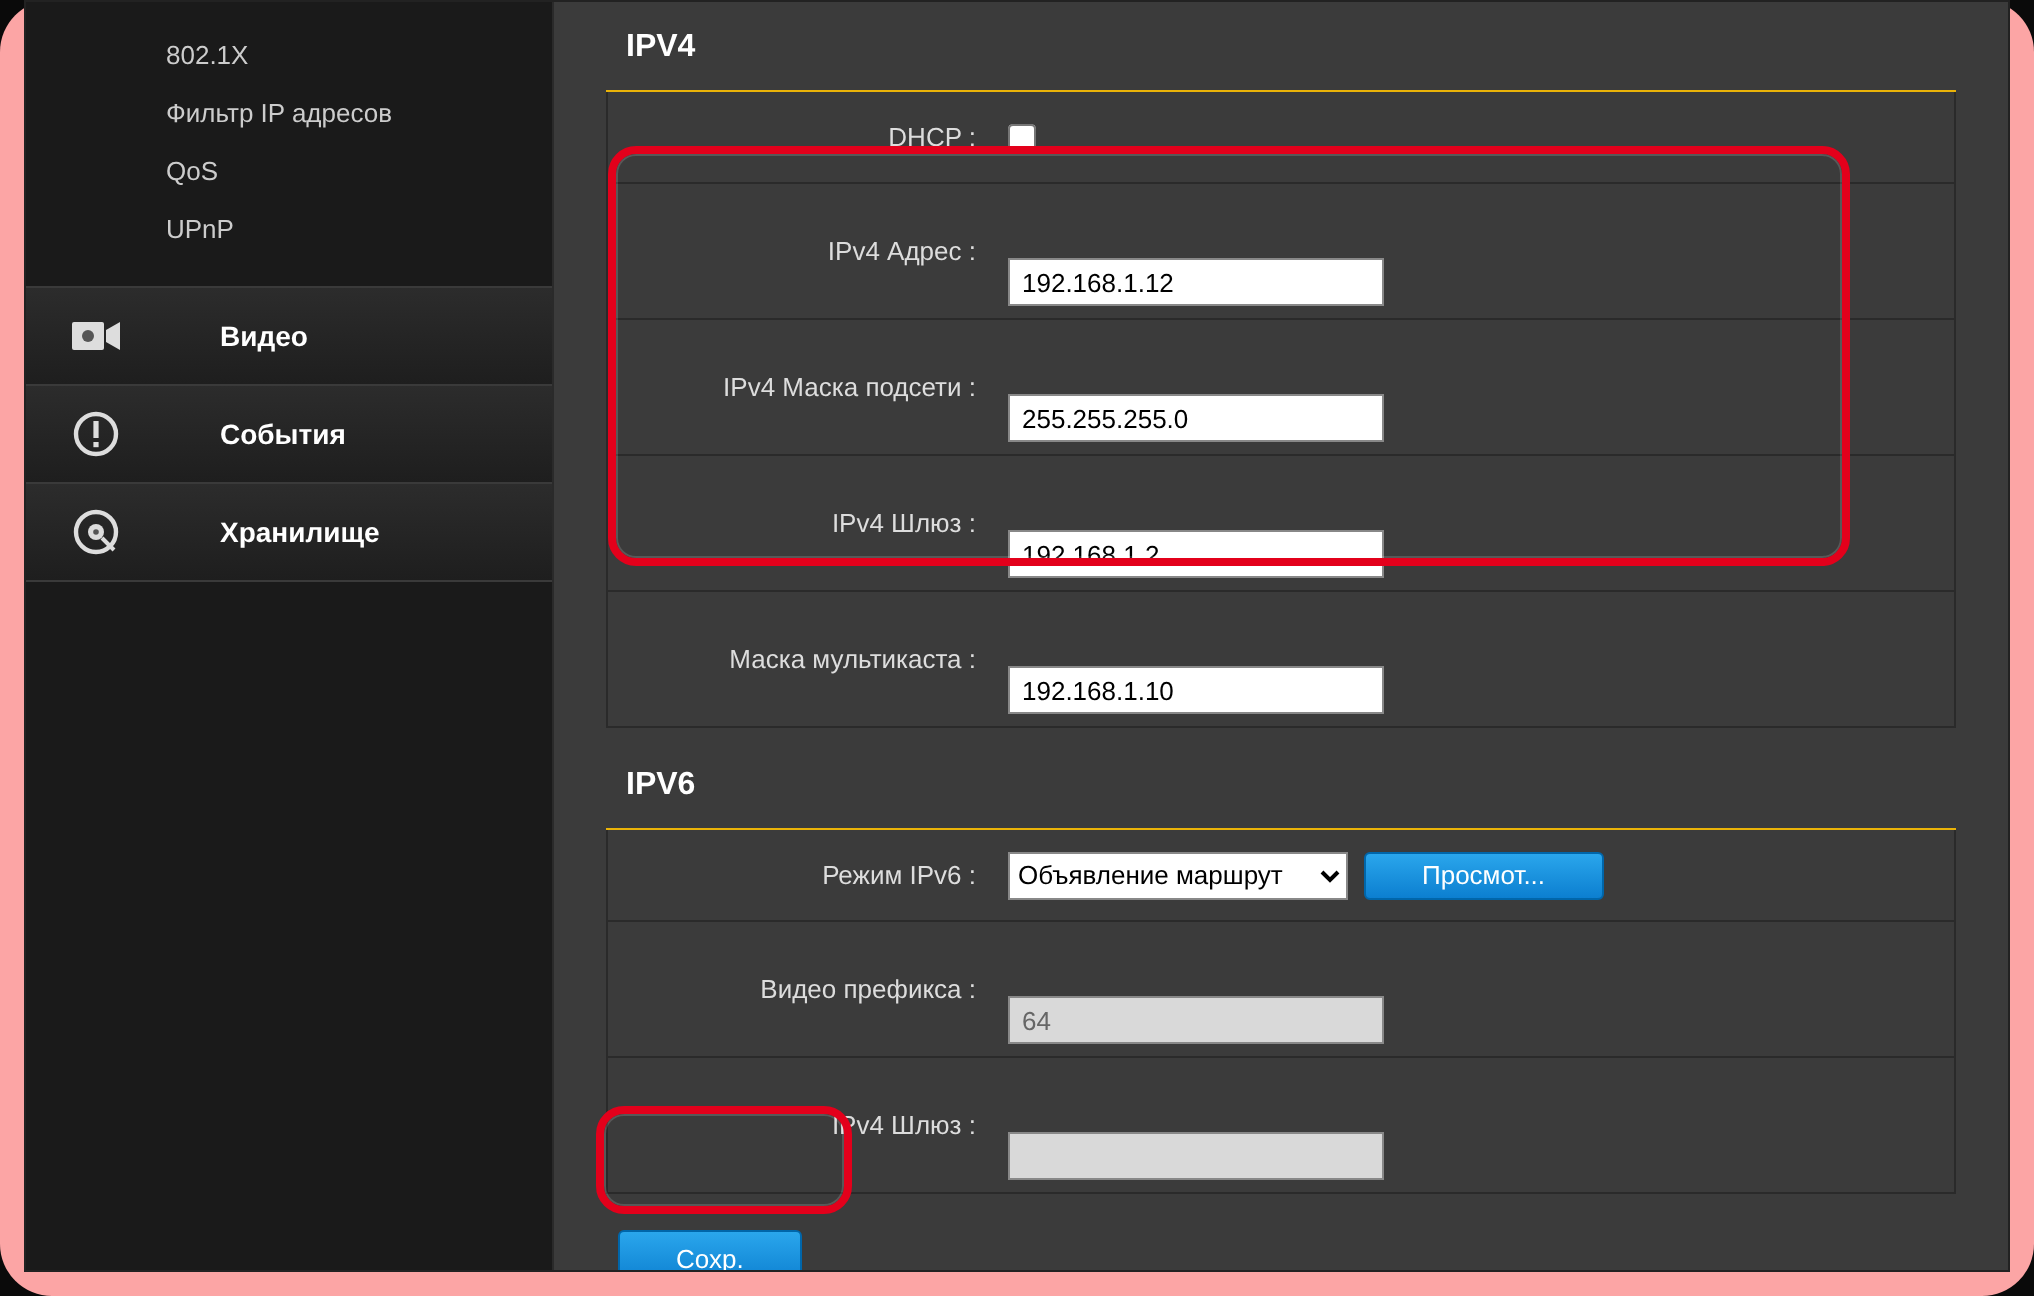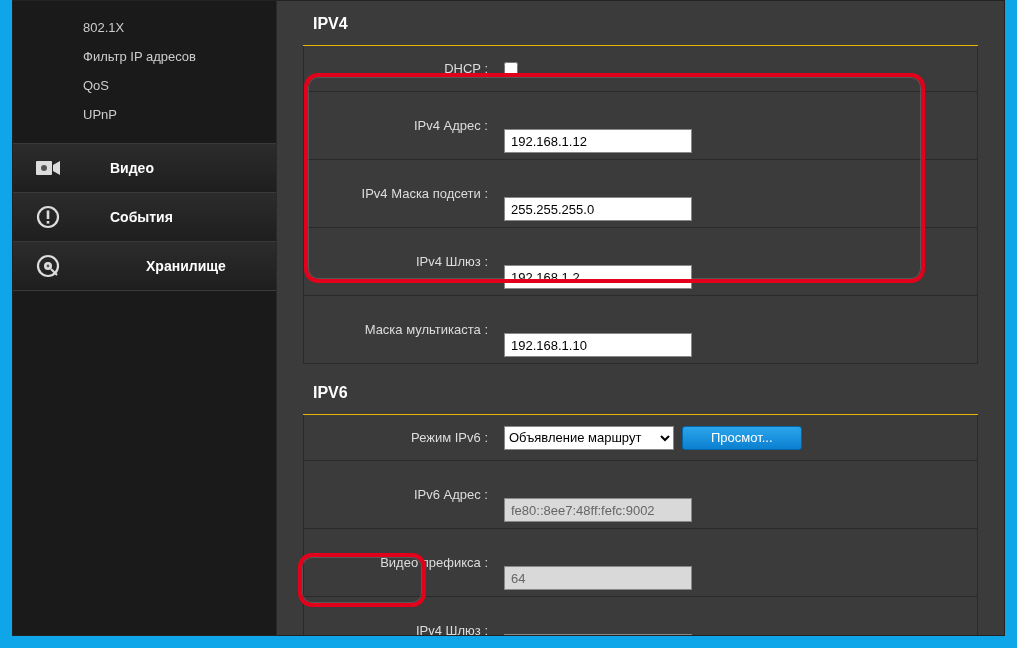--- a/index.html
+++ b/index.html
@@ -8,23 +8,24 @@
     font-family: Arial, sans-serif;
     font-size: 13px;
     color: #ddd;
     width: 1017px;
     height: 648px;
     overflow: hidden;
   }
   .app-frame {
     width: 1017px;
     height: 648px;
-    background: #0ea5e9;
+    background: #fca5a5;
     padding: 0;
     display: flex;
+    border-radius: 26px;
   }
   .inner {
     margin: 0 12px 12px 12px;
     border: 1px solid #222;
     background: #1a1a1a;
     flex: 1;
     display: flex;
     overflow: hidden;
   }
   
@@ -188,21 +189,21 @@
         <span class="icon">
           <svg width="24" height="24" viewBox="0 0 24 24">
             <circle cx="12" cy="12" r="10" fill="none" stroke="#ddd" stroke-width="2.2"></circle>
             <rect x="10.7" y="5.5" width="2.6" height="8.5" fill="#ddd"></rect>
             <rect x="10.7" y="16" width="2.6" height="2.6" fill="#ddd"></rect>
           </svg>
         </span>
         <span class="label">События</span>
       </div>
 
-      <div class="nav-section" style="border-bottom:1px solid #3a3a3a;gap:36px;">
+      <div class="nav-section" style="border-bottom:1px solid #3a3a3a;">
         <span class="icon">
           <svg width="24" height="24" viewBox="0 0 24 24">
             <circle cx="12" cy="12" r="10" fill="none" stroke="#ddd" stroke-width="2.2"></circle>
             <circle cx="12" cy="12" r="4" fill="#ddd"></circle>
             <circle cx="12" cy="12" r="1.4" fill="#555"></circle>
             <path d="M15 15 L21 21" stroke="#ddd" stroke-width="2"></path>
           </svg>
         </span>
         <span class="label">Хранилище</span>
       </div>
@@ -249,26 +250,20 @@
         <div class="form-row">
           <div class="form-label">Режим IPv6 :</div>
           <div class="form-control">
             <select>
               <option>Объявление маршрут</option>
             </select>
             <button class="btn btn-sm">Просмот...</button>
           </div>
         </div>
         <div class="form-row">
-          <div class="form-label">IPv6 Адрес :</div>
-          <div class="form-control">
-            <input type="text" class="ro" readonly="" value="fe80::8ee7:48ff:fefc:9002" style="">
-          </div>
-        </div>
-        <div class="form-row">
           <div class="form-label">Видео префикса :</div>
           <div class="form-control">
             <input type="text" class="ro" readonly="" value="64" style="">
           </div>
         </div>
         <div class="form-row">
           <div class="form-label">IPv4 Шлюз :</div>
           <div class="form-control">
             <input type="text" class="ro" readonly="" value="" style="">
           </div>

